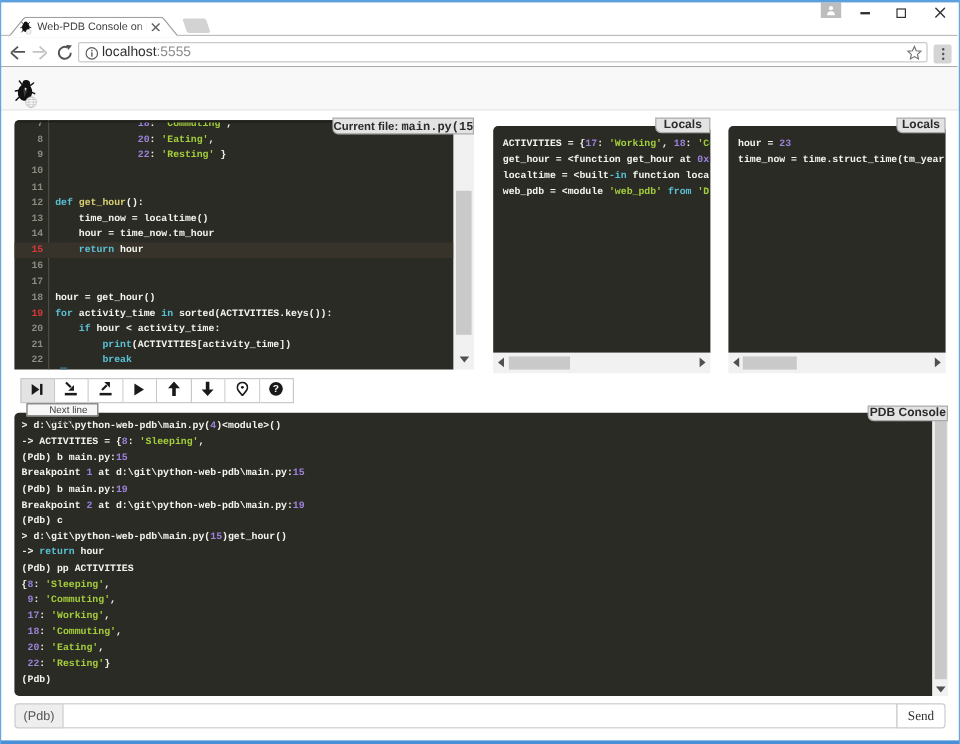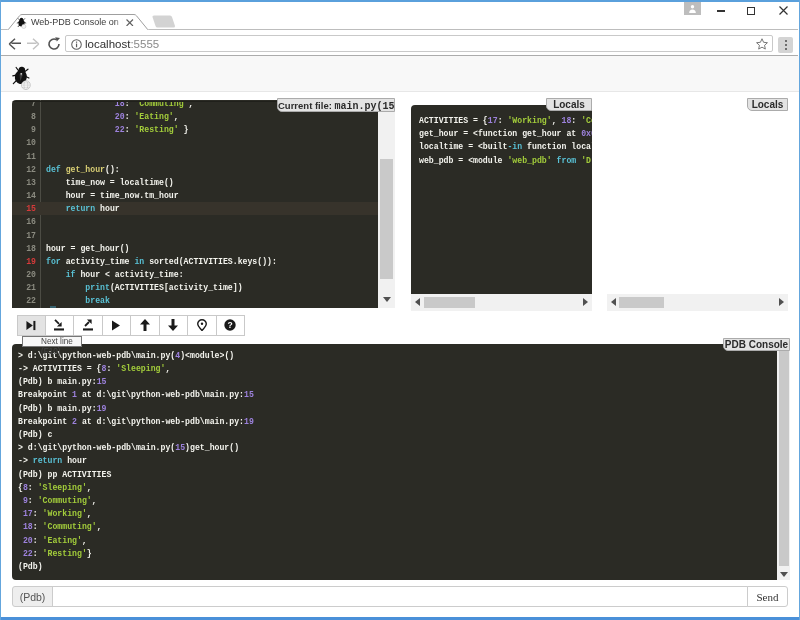--- a/index.html
+++ b/index.html
@@ -182,20 +182,24 @@
 get_hour = &lt;function get_hour at <span class="nm">0x0</span>
 localtime = &lt;built<span class="kw">-in</span> function localti
 web_pdb = &lt;module <span class="st">'web_pdb'</span> <span class="kw">from</span> <span class="st">'D:\\</span></pre>
   </div>
   <div class="plabel" style="left:546px;top:98px;width:46px;height:13px;">Locals</div>
   <div class="abs sbtrack" style="left:411px;top:293.5px;width:181px;height:17px;"></div>
   <div class="abs sbthumb" style="left:424px;top:296.5px;width:51px;height:11px;"></div>
   <div class="abs" style="left:415px;top:297.5px;width:0;height:0;border-top:4px solid transparent;border-bottom:4px solid transparent;border-right:5px solid #505050;"></div>
   <div class="abs" style="left:583px;top:297.5px;width:0;height:0;border-top:4px solid transparent;border-bottom:4px solid transparent;border-left:5px solid #505050;"></div>
 
+  <div class="abs dark" id="locals" style="left:607px;top:104.5px;width:181px;height:189px;overflow:hidden;border-radius:4px 4px 0 0;">
+    <pre class="code" id="localslines" style="margin:9.5px 0 0 8px;line-height:13.2px;">hour = <span class="nm">23</span>
+time_now = time.struct_time(tm_year</pre>
+  </div>
   <div class="plabel" style="left:747px;top:98px;width:41px;height:13px;">Locals</div>
   <div class="abs sbtrack" style="left:607px;top:293.5px;width:181px;height:17px;"></div>
   <div class="abs sbthumb" style="left:619px;top:296.5px;width:45px;height:11px;"></div>
   <div class="abs" style="left:611px;top:297.5px;width:0;height:0;border-top:4px solid transparent;border-bottom:4px solid transparent;border-right:5px solid #505050;"></div>
   <div class="abs" style="left:779px;top:297.5px;width:0;height:0;border-top:4px solid transparent;border-bottom:4px solid transparent;border-left:5px solid #505050;"></div>
 
   <div class="abs" id="dbgbar" style="left:17px;top:315.4px;height:20.5px;">
       <div style="position:absolute;left:0px;top:0;width:28.5px;height:20.5px;background:#e3e3e3;border:1px solid #c9c9c9;">
         <div style="position:absolute;left:50%;top:50%;transform:translate(-50%,-50%);"><svg width="11" height="11" viewBox="0 0 12 12">
             <path d="M1 1 L8 6 L1 11 Z" fill="#1a1a1a"></path>

